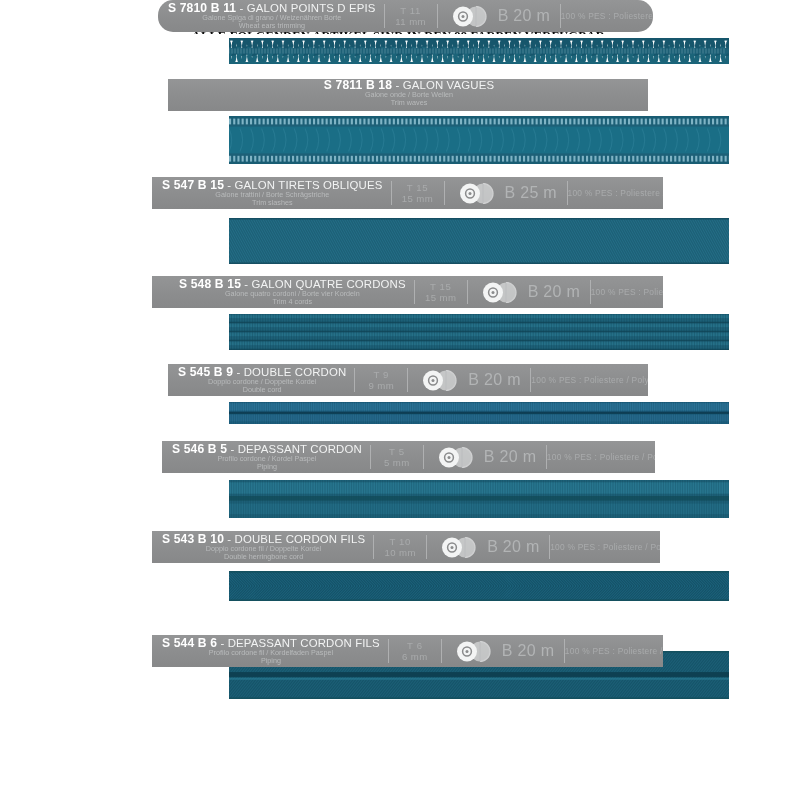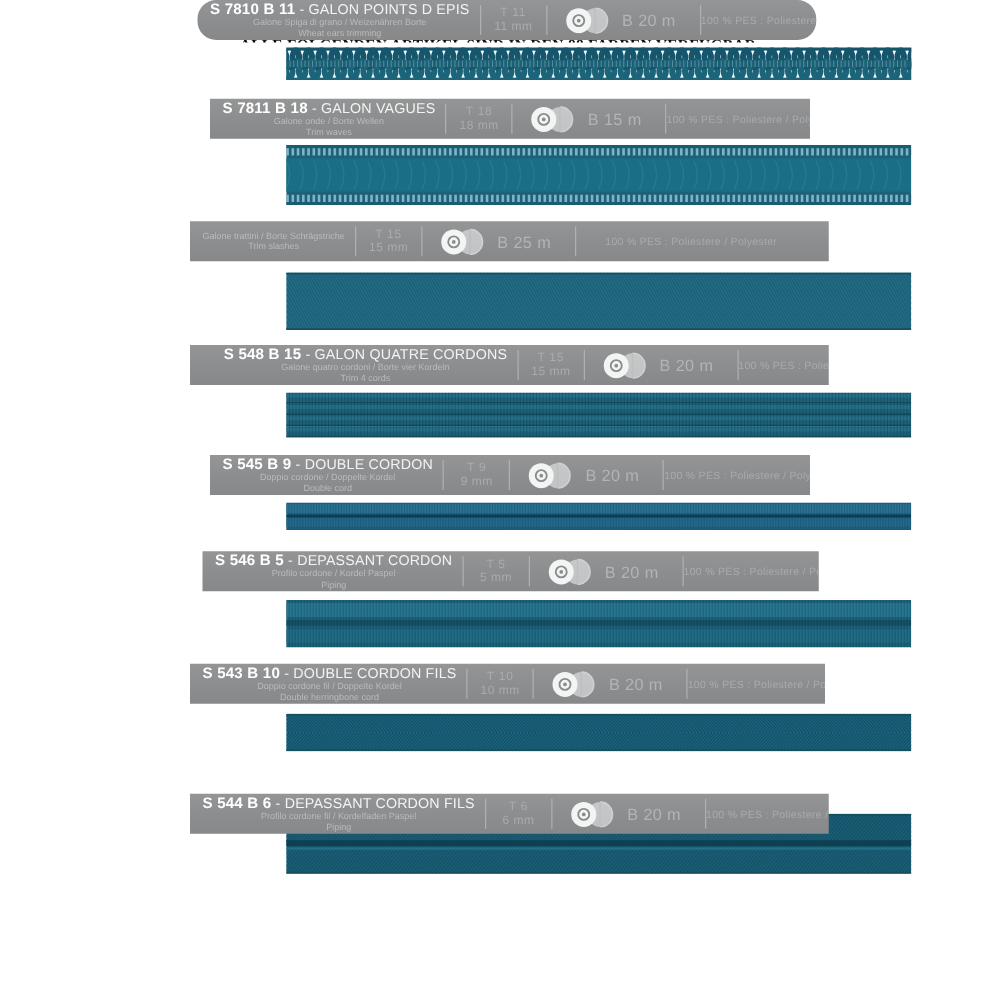--- a/index.html
+++ b/index.html
@@ -136,21 +136,21 @@
     gap: 5px;
   }
   .spool-icon {
     position: relative;
     width: 42px;
     height: 21px;
     flex: 0 0 auto;
   }
   .spool-icon svg { display: block; }
   .spool-len {
-    font-size: 13px;
+    font-size: 16px;
     color: #b2b4b5;
     letter-spacing: .3px;
     white-space: nowrap;
   }
 
   .bar-comp {
     flex: 1 1 auto;
     display: flex;
     align-items: center;
     justify-content: center;
@@ -803,21 +803,21 @@
               <rect x="474.6" y="39.8" width="2.1" height="5.8" fill="#7fb4c5"></rect>
               <rect x="478.8" y="39.8" width="2.1" height="5.8" fill="#7fb4c5"></rect>
               <rect x="483.0" y="39.8" width="2.1" height="5.8" fill="#7fb4c5"></rect>
               <rect x="487.2" y="39.8" width="2.1" height="5.8" fill="#7fb4c5"></rect>
               <rect x="491.4" y="39.8" width="2.1" height="5.8" fill="#7fb4c5"></rect>
               <rect x="495.6" y="39.8" width="2.1" height="5.8" fill="#7fb4c5"></rect>
               <rect x="499.8" y="39.8" width="2.1" height="5.8" fill="#7fb4c5"></rect>
       </svg>
           </div>
         </div>
-        <div class="bar" style="position: absolute; left: 168px; top: 79px; width: 480px;">
+        <div class="bar" style="position: absolute; left: 168px; top: 79px; width: 480px; flex-direction: column;">
     <div class="bar-names">
       <div class="name-main">
         <span class="code">S 7811 B 18</span>
         <span>- GALON VAGUES</span>
       </div>
       <div class="name-sub">Galone onde / Borte Wellen</div>
       <div class="name-sub2">Trim waves</div>
     </div>
 
     <div class="divider"></div>
@@ -1104,20 +1104,24 @@
                 <line x1="542.0" y1="0" x2="567.3" y2="46" stroke="#2a7a93" stroke-width="1" opacity="0.55"></line>
                 <line x1="544.4" y1="0" x2="569.7" y2="46" stroke="#2a7a93" stroke-width="1" opacity="0.55"></line>
               </g>
         <rect y="0" width="500" height="1.5" fill="#164f63"></rect>
         <rect y="44.5" width="500" height="1.5" fill="#164f63"></rect>
       </svg>
           </div>
         </div>
         <div class="bar" style="position: absolute; left: 152px; top: 177px; width: 511px;">
     <div class="bar-names">
+      <div class="name-main">
+        <span class="code">S 547 B 15</span>
+        <span>- GALON TIRETS OBLIQUES</span>
+      </div>
       <div class="name-sub">Galone trattini / Borte Schrägstriche</div>
       <div class="name-sub2">Trim slashes</div>
     </div>
 
     <div class="divider"></div>
 
     <div class="bar-size">
       <div class="size-code">T 15</div>
       <div class="size-mm">15 mm</div>
     </div>

